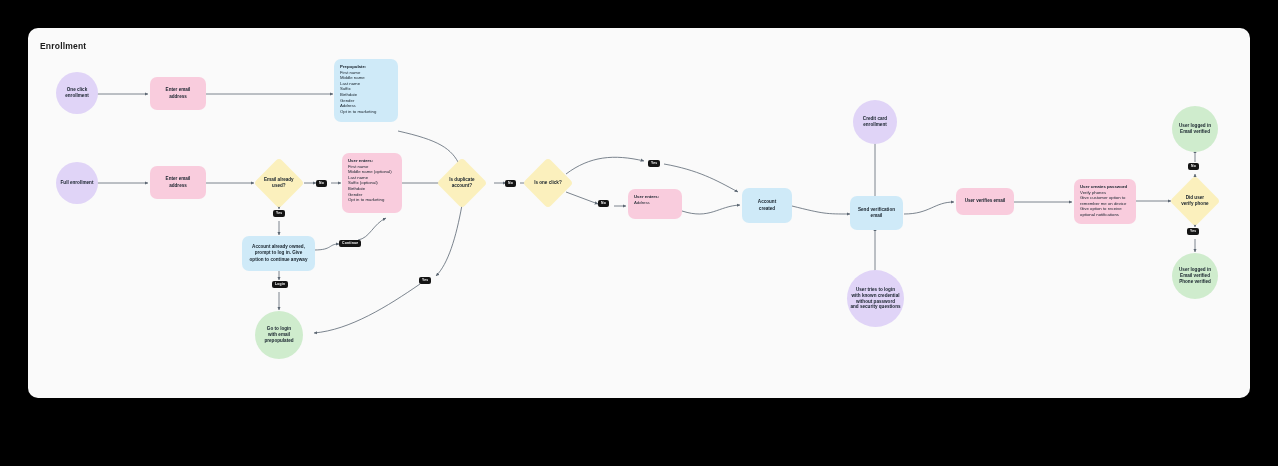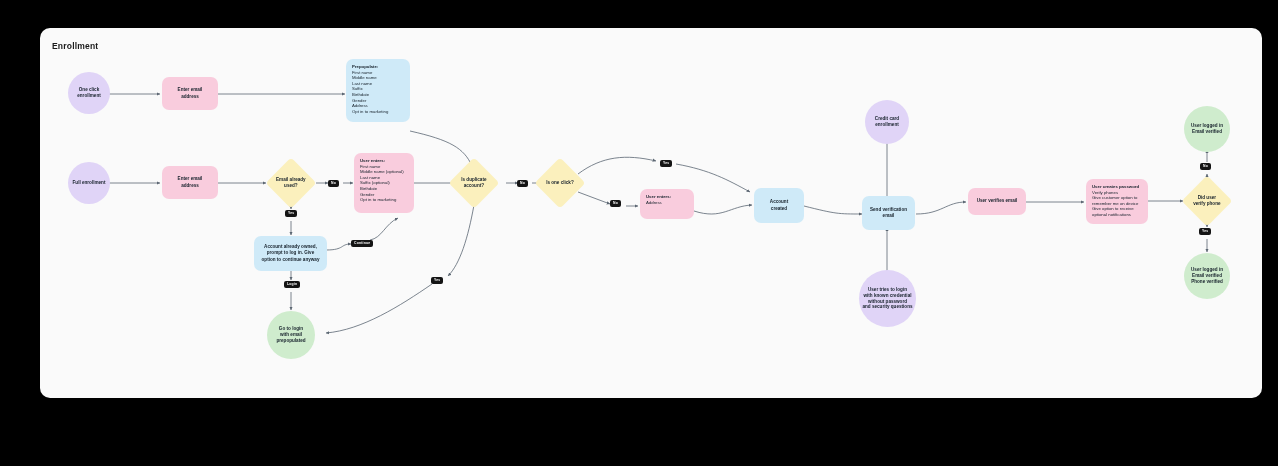--- a/index.html
+++ b/index.html
@@ -1,18 +1,18 @@
 <!DOCTYPE html>
 <html><head>
 <meta charset="utf-8">
 <style>
   html,body{margin:0;padding:0;background:#000;}
   body{width:1278px;height:466px;font-family:"Liberation Sans",sans-serif;}
   #canvas{position:relative;width:1278px;height:466px;background:#000;overflow:hidden;}
-  #board{position:absolute;left:40px;top:28px;width:1222px;height:370px;background:#fafafa;border-radius:10px;overflow:hidden;}
+  #board{position:absolute;left:28px;top:28px;width:1222px;height:370px;background:#fafafa;border-radius:10px;overflow:hidden;}
   #title{position:absolute;left:12px;top:13px;font-size:8.5px;font-weight:bold;color:#1b1b1b;letter-spacing:.2px;}
   svg#edges{position:absolute;left:0;top:0;width:1222px;height:370px;}
   .node{position:absolute;box-sizing:border-box;display:flex;align-items:center;justify-content:center;text-align:center;color:#16212b;}
   .circle{border-radius:50%;}
   .purple{background:#e0d4f7;}
   .pink{background:#f9ccdd;}
   .blue{background:#cfeaf8;}
   .green{background:#cfeccd;}
   .yellow{background:#fbf0bd;}
   .rect{border-radius:7px;}

